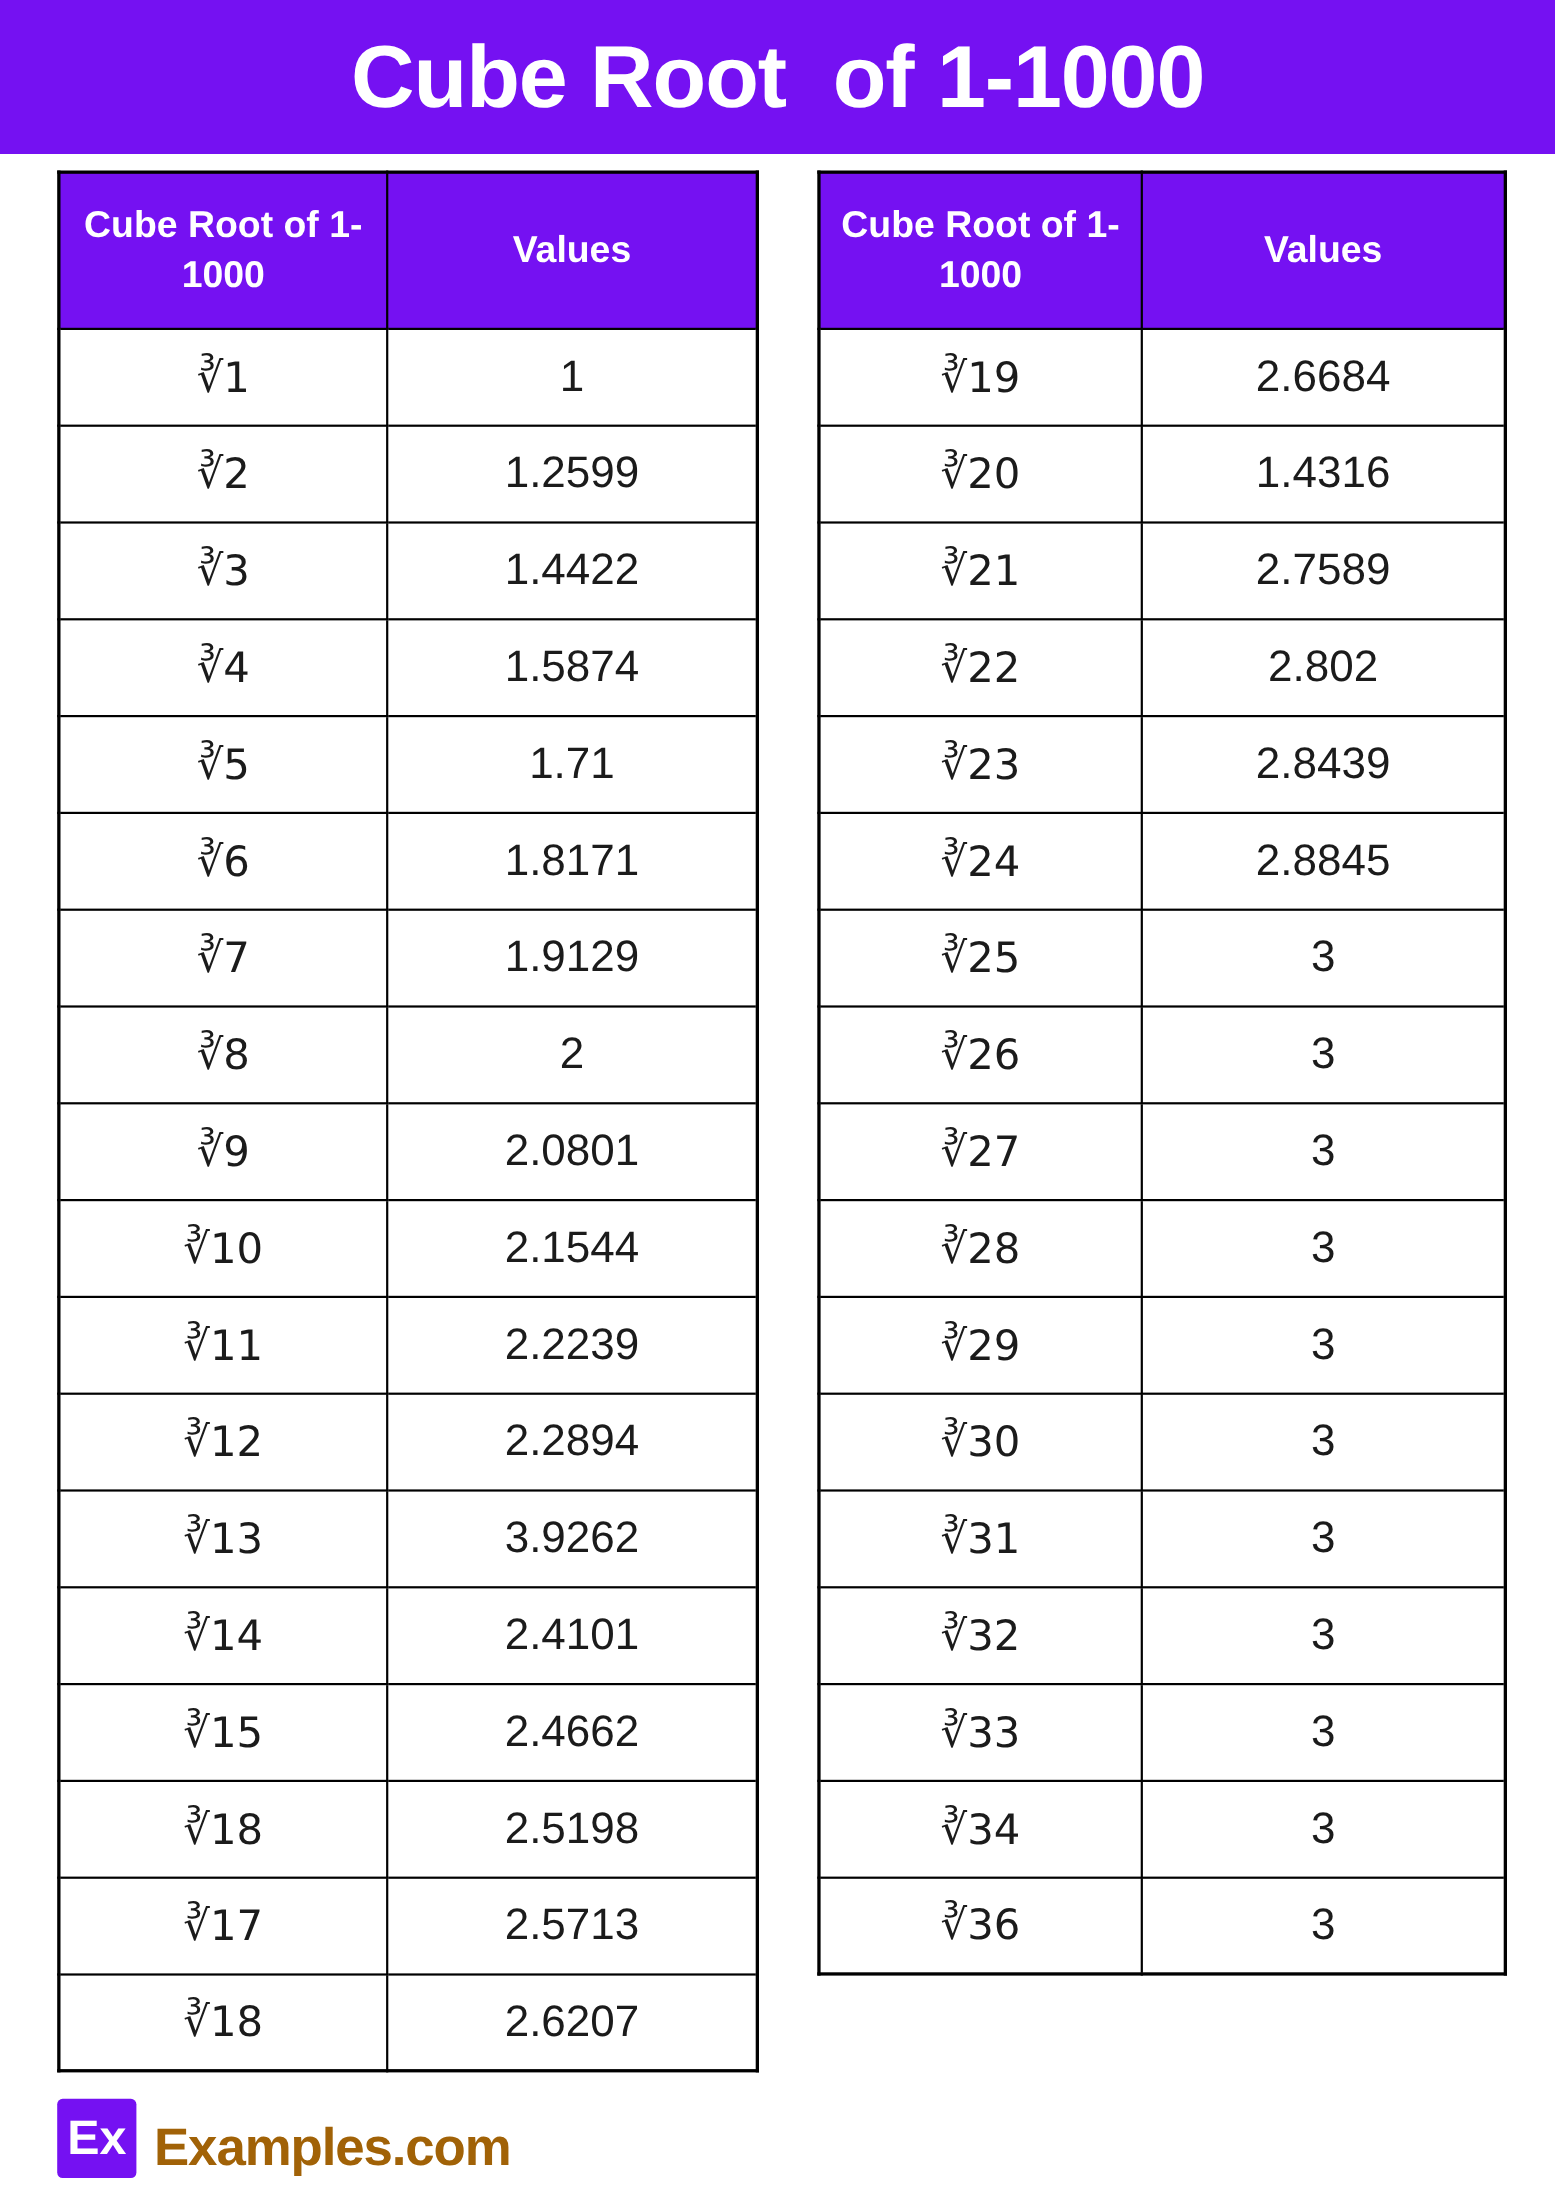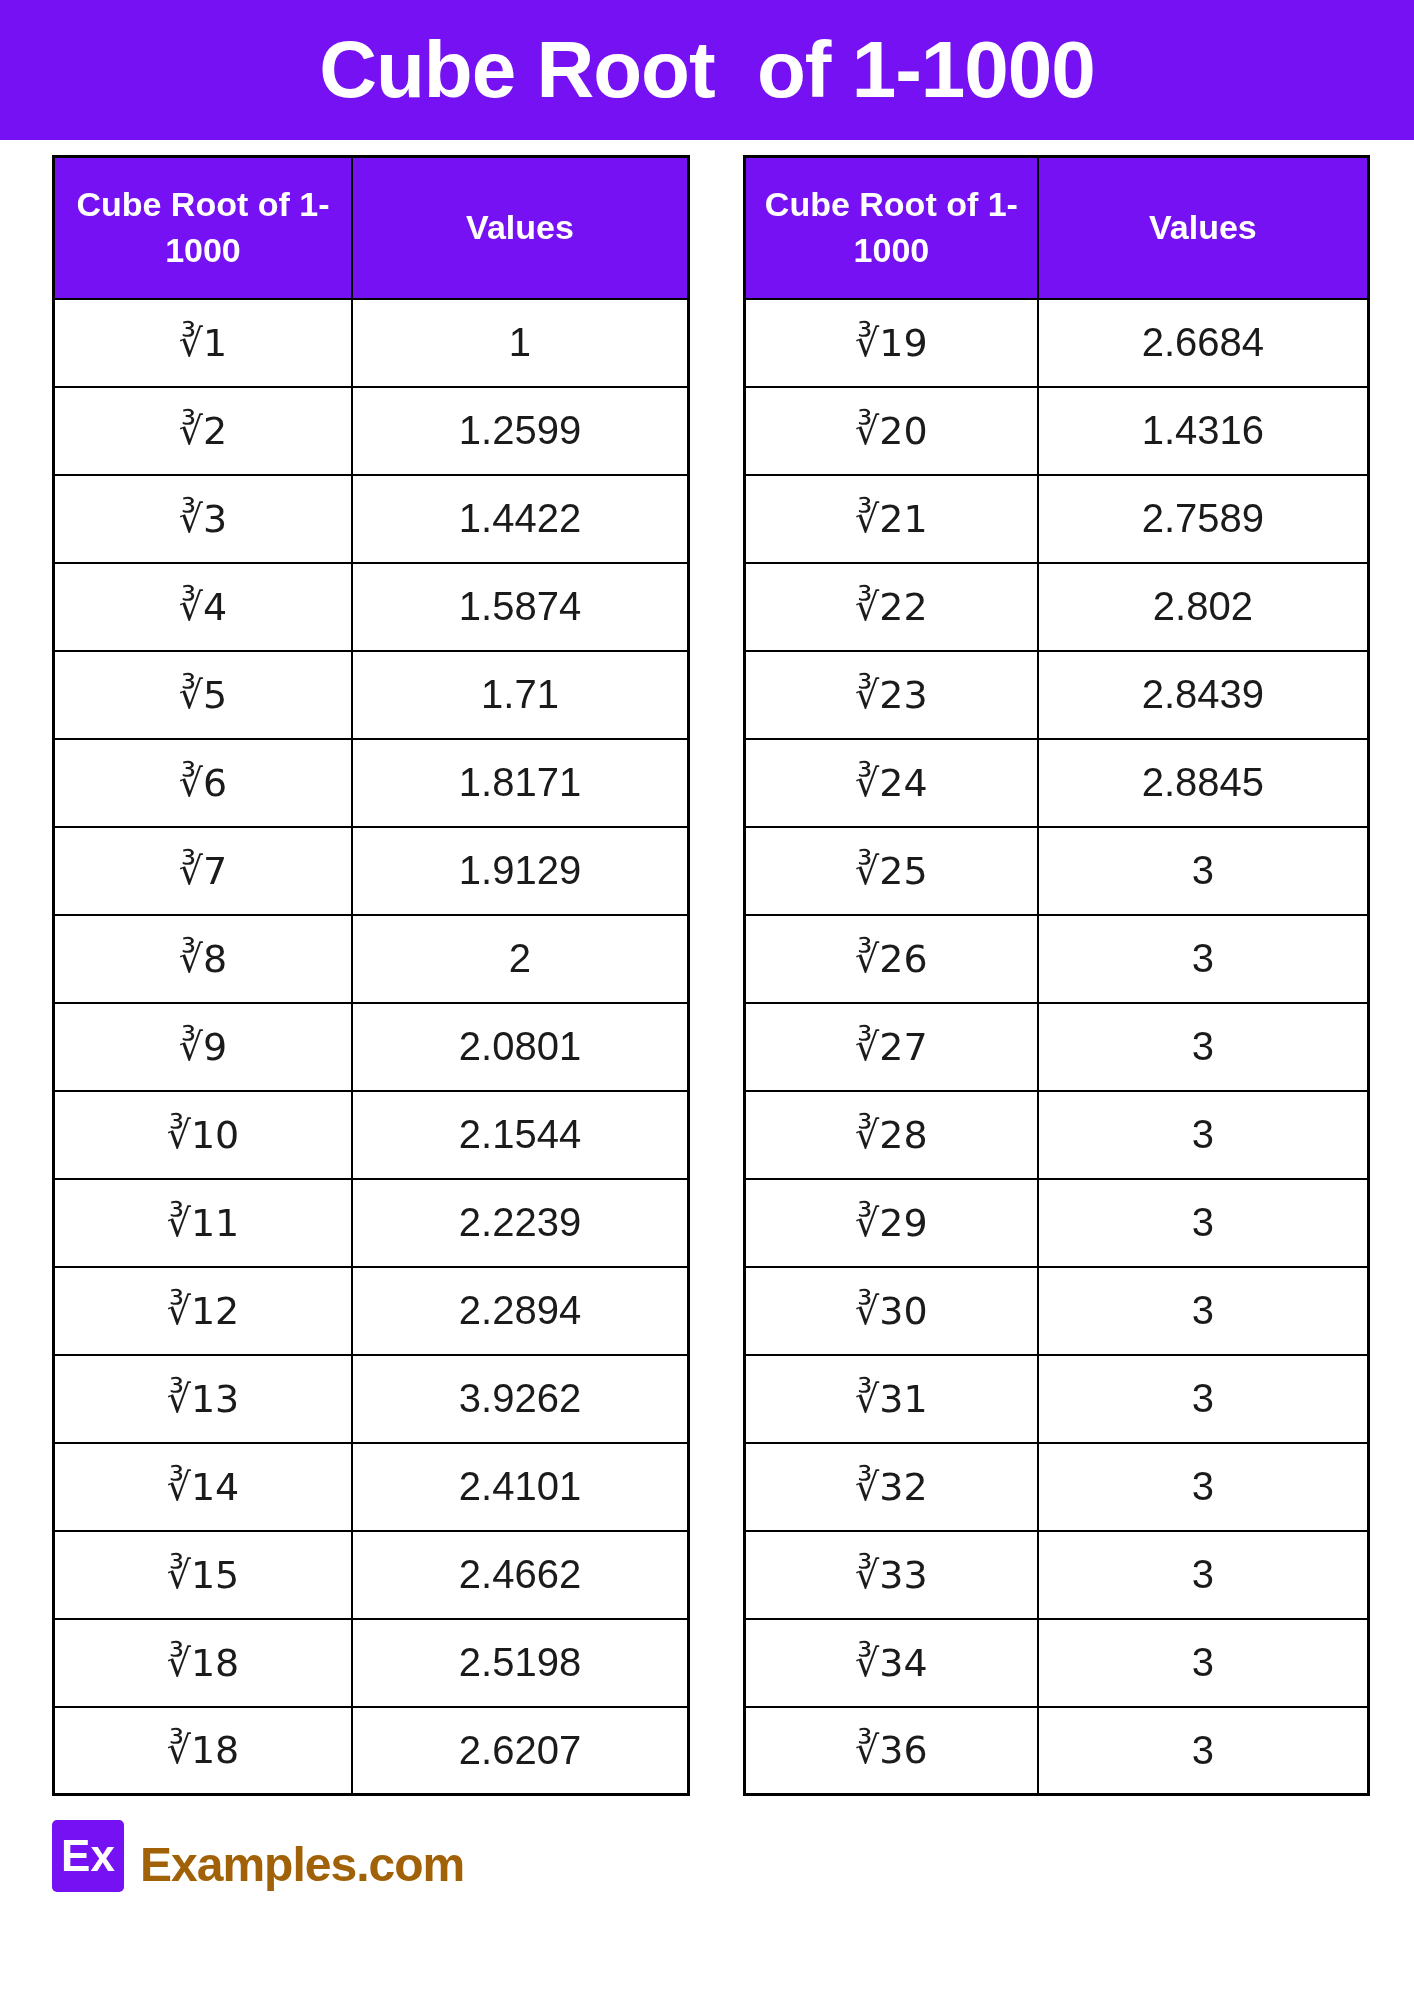--- a/index.html
+++ b/index.html
@@ -143,20 +143,24 @@
   </tr>
         <tr>
     <td class="root-cell">∛15</td>
     <td class="value-cell">2.4662</td>
   </tr>
         <tr>
     <td class="root-cell">∛18</td>
     <td class="value-cell">2.5198</td>
   </tr>
         <tr>
+    <td class="root-cell">∛17</td>
+    <td class="value-cell">2.5713</td>
+  </tr>
+        <tr>
     <td class="root-cell">∛18</td>
     <td class="value-cell">2.6207</td>
   </tr>
       </tbody>
   </table>
 
   <table class="t-right">
     <colgroup>
         <col class="c1">
         <col class="c2">

